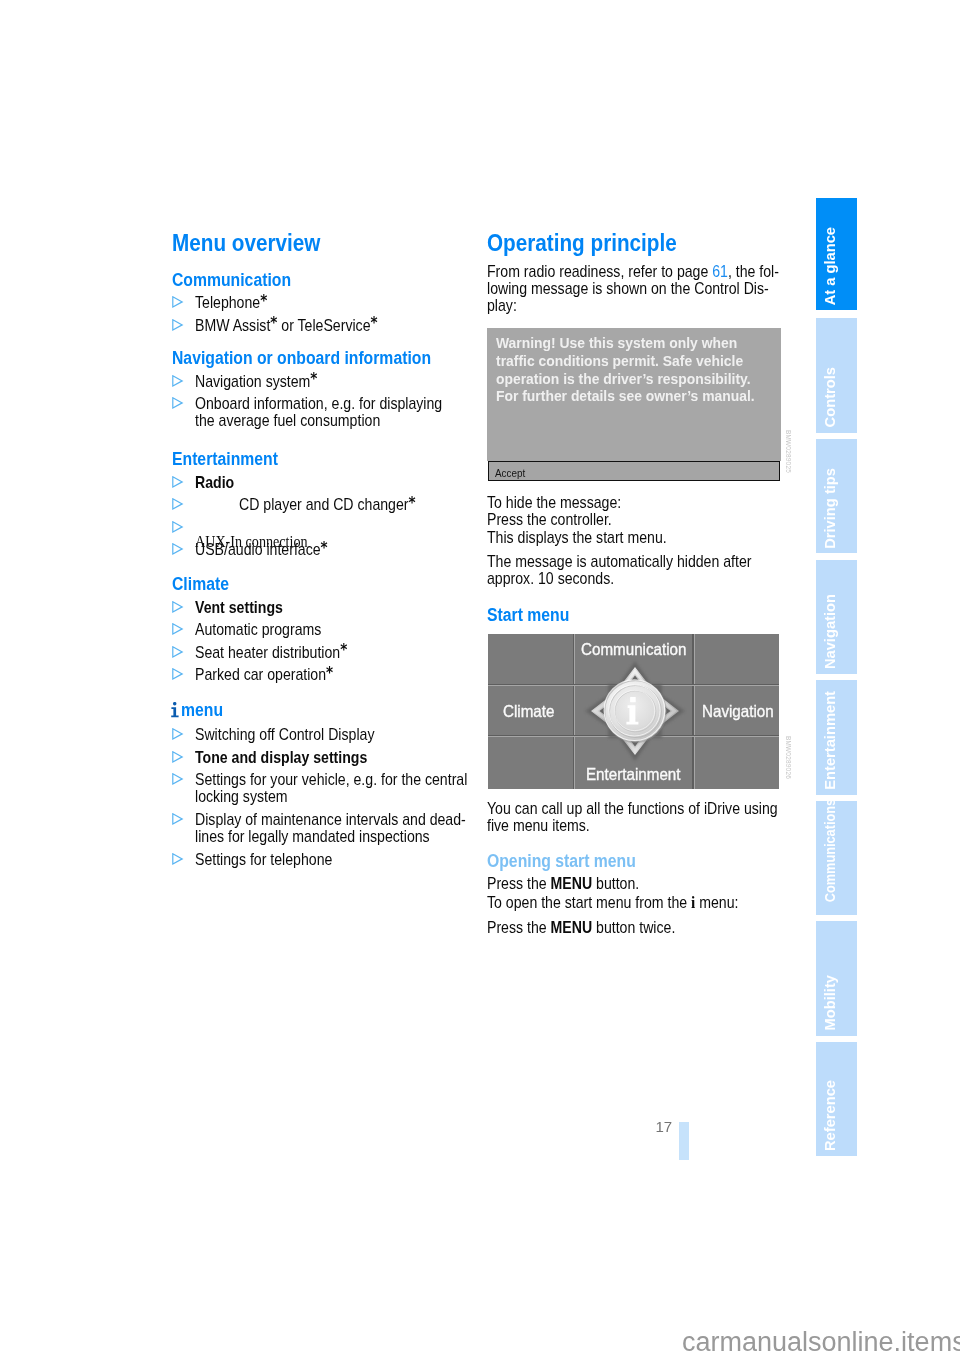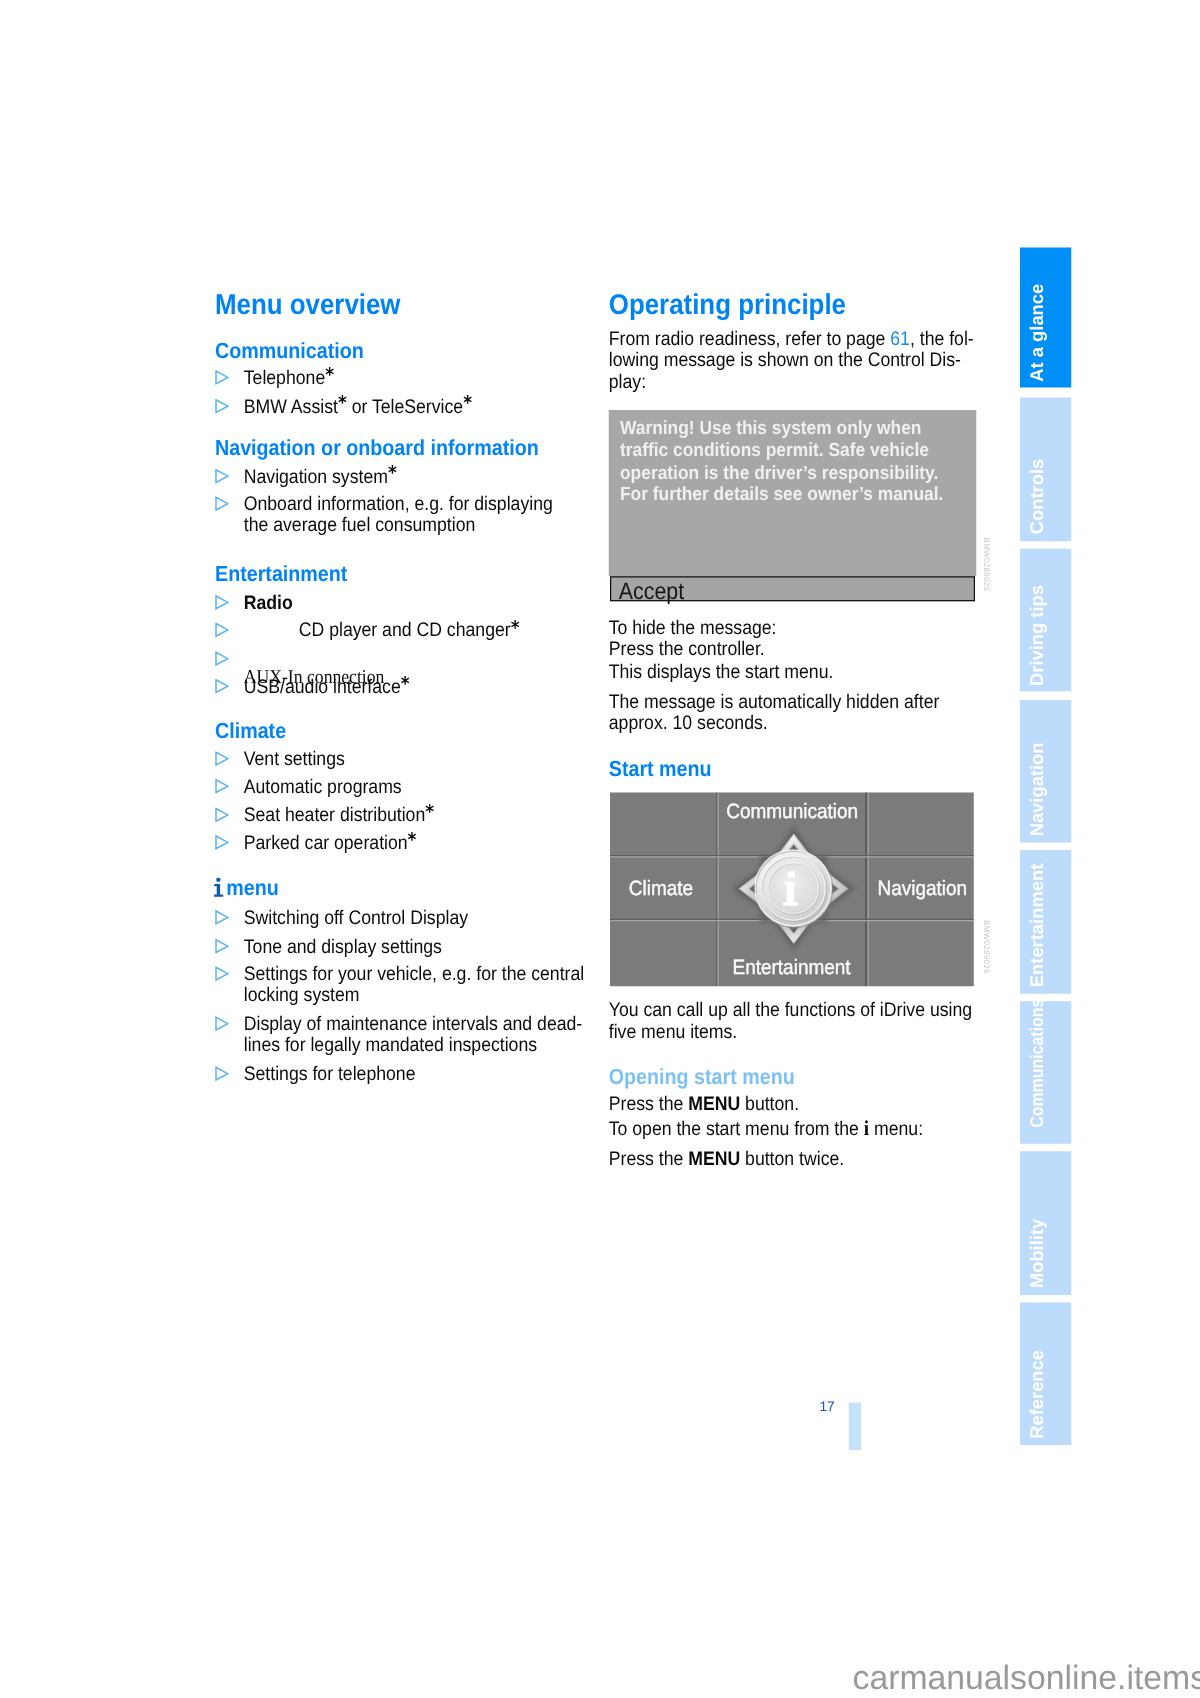--- a/index.html
+++ b/index.html
@@ -23,32 +23,32 @@
 
   .tri{position:absolute;width:12px;height:12px;}
   .tri svg{display:block;}
   .inline-i{font-family:"Liberation Serif",serif;font-weight:bold;font-size:17px;}
 
   
   .fig1-body{position:absolute;background:#a7a7a7;}
   .fig1-msg{position:absolute;color:#f0f0f0;font-size:15.2px;line-height:17.8px;font-weight:bold;}
   .fig1-msg div{white-space:nowrap;transform:scaleX(0.915);transform-origin:left top;}
   .fig1-btn{position:absolute;background:#a5a5a5;border:1.7px solid #111111;box-sizing:border-box;}
-  .fig1-btn-label{position:absolute;font-size:19px;color:#151515;line-height:15.6px;}
+  .fig1-btn-label{position:absolute;font-size:11px;color:#151515;line-height:15.6px;}
   .figcap{position:absolute;font-size:6.4px;color:#c6c6c6;writing-mode:vertical-rl;
           letter-spacing:0.25px;white-space:nowrap;}
 
   
   .fig2-body{position:absolute;background:#7b7b7b;overflow:hidden;}
   .gl{position:absolute;}
   .smlabel{position:absolute;color:#fafafa;font-size:16.5px;line-height:16.5px;white-space:nowrap;-webkit-text-stroke:0.35px #fafafa;}
   .sx{display:inline-block;transform:scaleX(0.92);transform-origin:left top;}
 
   
-  .pagenum{position:absolute;font-size:11px;color:#1d4ed8;line-height:15px;}
+  .pagenum{position:absolute;font-size:15px;color:#737373;line-height:15px;}
   .pagebar{position:absolute;background:#c6e2fb;}
 
   
   .sidebar{position:absolute;}
   .tab{position:absolute;left:0;width:41px;display:flex;align-items:flex-end;justify-content:center;
        padding-bottom:5px;box-sizing:border-box;}
   .tab span{writing-mode:vertical-rl;transform:rotate(180deg) translateX(6px);color:#ffffff;
             font-size:14.7px;font-weight:bold;letter-spacing:0px;white-space:nowrap;line-height:19px;}
 
   
@@ -159,21 +159,21 @@
 
     <div class="abs h2" style="left:172px;top:576px;width:300px;">
         <span class="cx">Climate</span>
       </div>
     <div class="abs" style="left:172px;top:598.5px;width:300px;">
         <span class="tri" style="left:0;top:2px;">
           <svg width="12" height="12" viewBox="0 0 12 12">
             <path d="M0.8 0.8 L10.2 5.9 L0.8 11.0 Z" fill="none" stroke="#59b4f2" stroke-width="1.2" stroke-linejoin="miter"></path>
           </svg>
         </span>
-        <span class="abs body" style="left:22.5px;top:0;width:250px;">
+        <span class="abs body" style="left:22.5px;top:0;width:250px;font-weight:bold;">
           <span class="cx">Vent settings</span>
         </span>
       </div>
     <div class="abs" style="left:172px;top:621px;width:300px;">
         <span class="tri" style="left:0;top:2px;">
           <svg width="12" height="12" viewBox="0 0 12 12">
             <path d="M0.8 0.8 L10.2 5.9 L0.8 11.0 Z" fill="none" stroke="#59b4f2" stroke-width="1.2" stroke-linejoin="miter"></path>
           </svg>
         </span>
         <span class="abs body" style="left:22.5px;top:0;width:250px;">
@@ -221,21 +221,21 @@
         <span class="abs body" style="left:22.5px;top:0;width:250px;">
           <span class="cx">Switching off Control Display</span>
         </span>
       </div>
     <div class="abs" style="left:172px;top:748.5px;width:300px;">
         <span class="tri" style="left:0;top:2px;">
           <svg width="12" height="12" viewBox="0 0 12 12">
             <path d="M0.8 0.8 L10.2 5.9 L0.8 11.0 Z" fill="none" stroke="#59b4f2" stroke-width="1.2" stroke-linejoin="miter"></path>
           </svg>
         </span>
-        <span class="abs body" style="left:22.5px;top:0;width:250px;">
+        <span class="abs body" style="left:22.5px;top:0;width:250px;font-weight:bold;">
           <span class="cx">Tone and display settings</span>
         </span>
       </div>
     <div class="abs" style="left:172px;top:771px;width:300px;">
         <span class="tri" style="left:0;top:2px;">
           <svg width="12" height="12" viewBox="0 0 12 12">
             <path d="M0.8 0.8 L10.2 5.9 L0.8 11.0 Z" fill="none" stroke="#59b4f2" stroke-width="1.2" stroke-linejoin="miter"></path>
           </svg>
         </span>
         <span class="abs body" style="left:22.5px;top:0;width:280px;">

